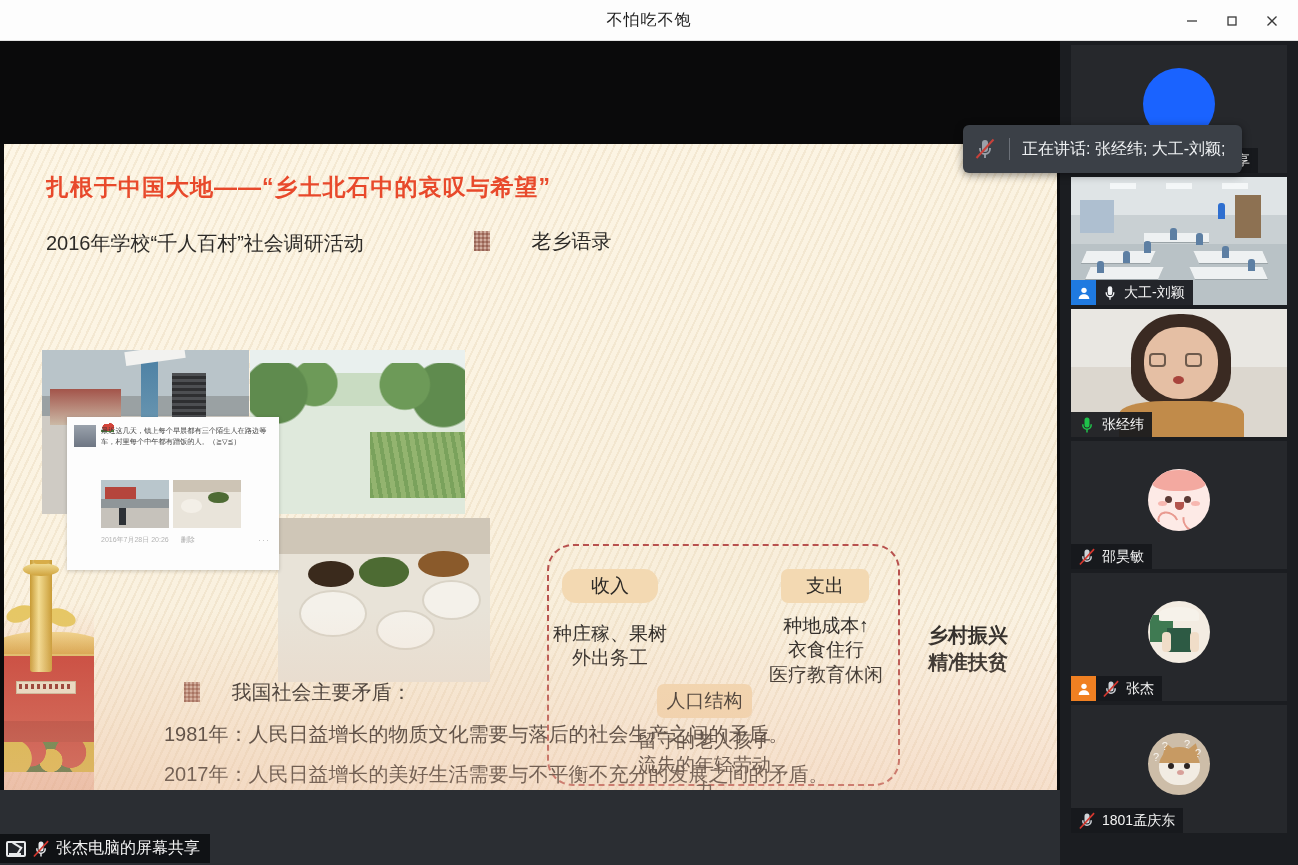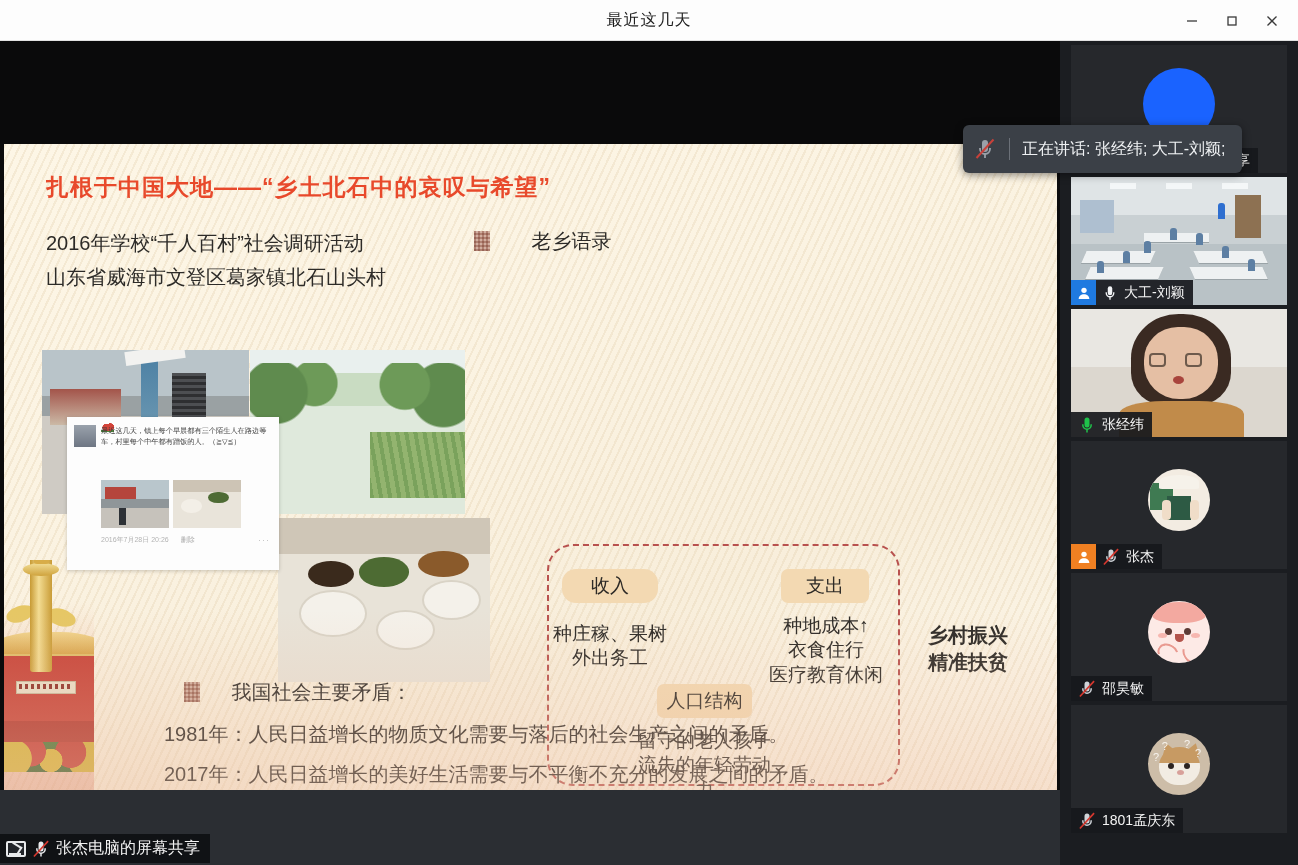--- a/index.html
+++ b/index.html
@@ -263,21 +263,21 @@
   .screen-ic i{position:absolute;left:3px;bottom:2px;width:12px;height:2px;background:#e8eaec;}
   .screen-ic s{position:absolute;left:4px;top:3px;width:9px;height:7px;border-top:2px solid #e8eaec;
     border-right:2px solid #e8eaec;transform:rotate(32deg);text-decoration:none;}
 </style>
 </head>
 <body>
 
 <div class="app">
 
   <div class="titlebar">
-    <div class="title">最近这几天</div>
+    <div class="title">不怕吃不饱</div>
     <div class="winbtns">
       <div class="winbtn min">
         <svg width="14" height="14" viewBox="0 0 14 14">
           <line x1="2" y1="7" x2="12" y2="7" stroke="#3a3a3a" stroke-width="1.3"></line>
         </svg>
       </div>
       <div class="winbtn max">
         <svg width="14" height="14" viewBox="0 0 14 14">
           <rect x="3" y="3" width="8" height="8" fill="none" stroke="#3a3a3a" stroke-width="1.3"></rect>
         </svg>
@@ -294,21 +294,20 @@
   <div class="content">
 
     <div class="stage">
       <div class="stage-top-black"></div>
       <div class="stage-bottom-black"></div>
 
       <div class="slide">
 
         <div class="slide-title">扎根于中国大地——“乡土北石中的哀叹与希望”</div>
         <div class="sub1">2016年学校“千人百村”社会调研活动</div>
-        <div class="sub2">山东省威海市文登区葛家镇北石山头村</div>
 
         <div class="quote-head">
           <span class="bullet-sq"></span>
           <span class="lbl">老乡语录</span>
         </div>
 
         <div class="ph ph-street">
           <div class="bld"></div>
           <div class="sgn"></div>
         </div>
@@ -462,20 +461,41 @@
           <svg width="20" height="20" viewBox="0 0 24 24" style="margin-left:6px">
             <path d="M12 3a3 3 0 0 1 3 3v6a3 3 0 0 1-6 0V6a3 3 0 0 1 3-3z" fill="#1fc24a"></path>
             <path d="M7 11v1a5 5 0 0 0 10 0v-1" fill="none" stroke="#1fc24a" stroke-width="1.8"></path>
             <line x1="12" y1="17" x2="12" y2="21" stroke="#1fc24a" stroke-width="1.8"></line>
           </svg>
           <span class="nm">张经纬</span>
         </div>
       </div>
 
       <div class="tile">
+        <div class="av av-pink">
+          <div class="cap"></div>
+          <div class="eye l"></div>
+          <div class="eye r"></div>
+          <div class="blush l"></div>
+          <div class="blush r"></div>
+          <div class="mouth"></div>
+          <div class="arm l"></div>
+          <div class="arm r"></div>
+        </div>
+        <div class="badgebar">
+          <svg width="20" height="20" viewBox="0 0 24 24" style="margin-left:6px">
+            <path d="M12 3a3 3 0 0 1 3 3v6a3 3 0 0 1-6 0V6a3 3 0 0 1 3-3z" fill="#cfd3d8"></path>
+            <path d="M7 11v1a5 5 0 0 0 10 0v-1" fill="none" stroke="#cfd3d8" stroke-width="1.8"></path>
+            <line x1="3.5" y1="21" x2="20.5" y2="2.5" stroke="#d6382f" stroke-width="2"></line>
+          </svg>
+          <span class="nm">邵昊敏</span>
+        </div>
+      </div>
+
+      <div class="tile">
         <div class="av av-draw">
           <div class="grn"></div>
           <div class="hat"></div>
           <div class="bk"></div>
           <div class="hand l"></div>
           <div class="hand r"></div>
         </div>
         <div class="badgebar">
           <span class="pbadge orange">
             <svg width="16" height="16" viewBox="0 0 24 24">
@@ -486,41 +506,20 @@
           <svg width="20" height="20" viewBox="0 0 24 24">
             <path d="M12 3a3 3 0 0 1 3 3v6a3 3 0 0 1-6 0V6a3 3 0 0 1 3-3z" fill="#cfd3d8"></path>
             <path d="M7 11v1a5 5 0 0 0 10 0v-1" fill="none" stroke="#cfd3d8" stroke-width="1.8"></path>
             <line x1="3.5" y1="21" x2="20.5" y2="2.5" stroke="#d6382f" stroke-width="2"></line>
           </svg>
           <span class="nm">张杰</span>
         </div>
       </div>
 
       <div class="tile">
-        <div class="av av-pink">
-          <div class="cap"></div>
-          <div class="eye l"></div>
-          <div class="eye r"></div>
-          <div class="blush l"></div>
-          <div class="blush r"></div>
-          <div class="mouth"></div>
-          <div class="arm l"></div>
-          <div class="arm r"></div>
-        </div>
-        <div class="badgebar">
-          <svg width="20" height="20" viewBox="0 0 24 24" style="margin-left:6px">
-            <path d="M12 3a3 3 0 0 1 3 3v6a3 3 0 0 1-6 0V6a3 3 0 0 1 3-3z" fill="#cfd3d8"></path>
-            <path d="M7 11v1a5 5 0 0 0 10 0v-1" fill="none" stroke="#cfd3d8" stroke-width="1.8"></path>
-            <line x1="3.5" y1="21" x2="20.5" y2="2.5" stroke="#d6382f" stroke-width="2"></line>
-          </svg>
-          <span class="nm">邵昊敏</span>
-        </div>
-      </div>
-
-      <div class="tile">
         <div class="av av-cat">
           <div class="ear l"></div>
           <div class="ear r"></div>
           <div class="head"></div>
           <div class="ce l"></div>
           <div class="ce r"></div>
           <div class="nose"></div>
           <div class="qm" style="left:8%;top:30%">?</div>
           <div class="qm" style="left:22%;top:12%">?</div>
           <div class="qm" style="left:58%;top:8%">?</div>

